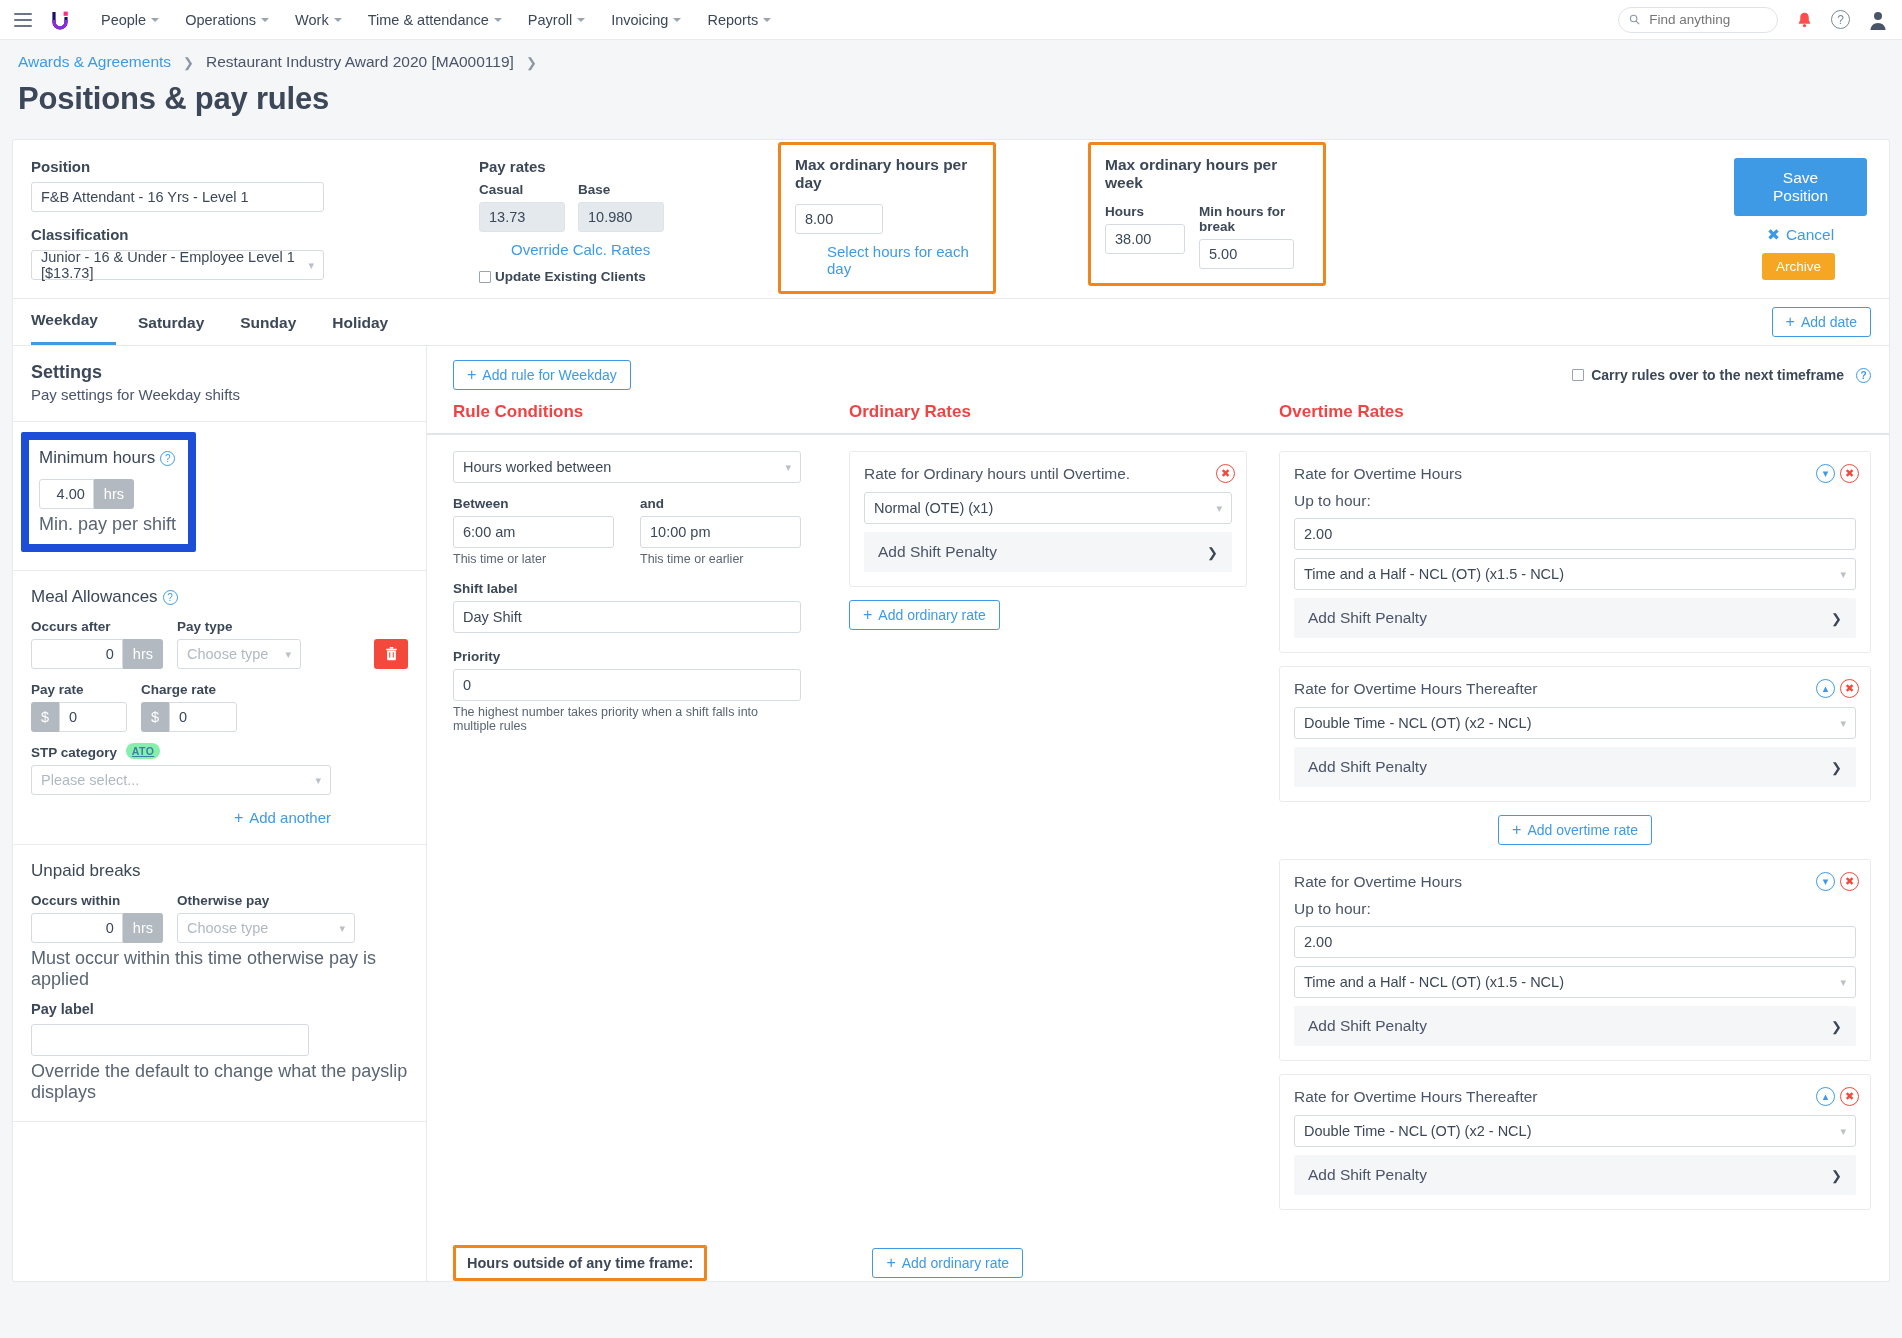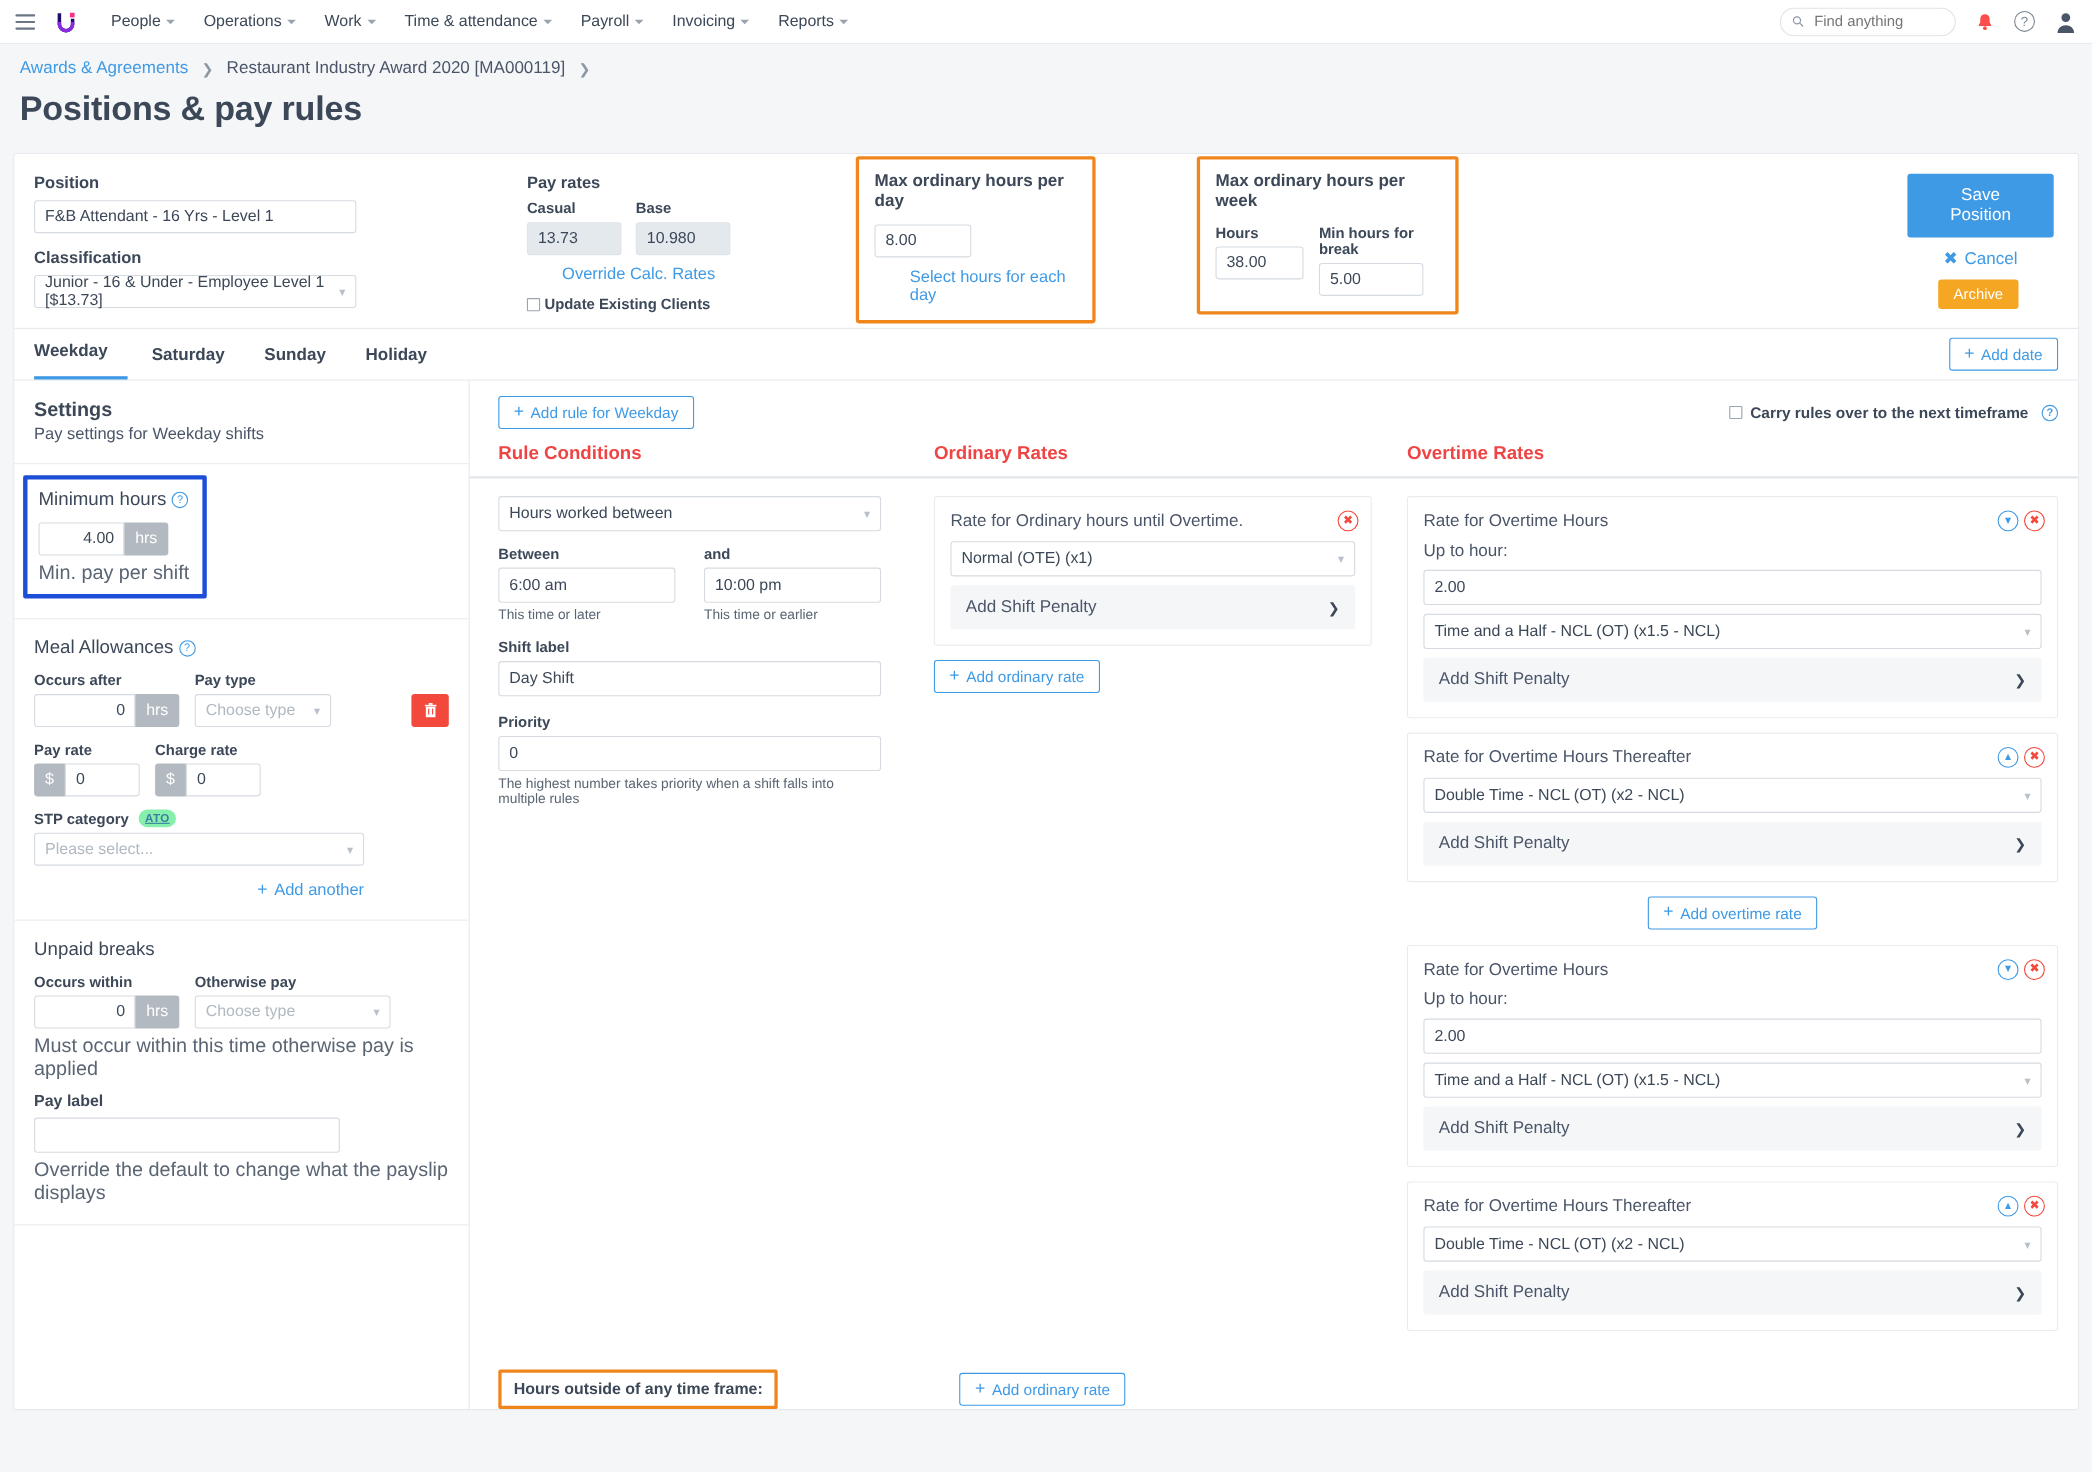--- a/index.html
+++ b/index.html
@@ -101,30 +101,30 @@
   .rules-col { flex:1; }
 
   .sblock { padding:16px 18px 18px 18px; border-bottom:1px solid #e9ecef; }
   .sh { font-size:18px; font-weight:bold; color:#3c4858; margin:0 0 3px 0;}
   .ssub { font-size:15px; color:#4a5568; }
   .qi { width:15px;height:15px;border:1.4px solid #3f9ae5;border-radius:50%;
     display:inline-flex;align-items:center;justify-content:center;font-size:10px;color:#3f9ae5;
     cursor:pointer; vertical-align:2px; margin-left:5px;}
   .hdr-with-help { font-size:17px; color:#3c4858; display:flex; align-items:center; }
 
-  .suffix-group { display:flex; width:118px; }
+  .suffix-group { display:flex; width:95px; }
   .suffix-group .inp { border-top-right-radius:0; border-bottom-right-radius:0; text-align:right; padding-right:8px;}
   .suffix { background:#b3b9c0; color:#fff; font-size:14.5px; padding:0 10px; height:30px;
     display:flex; align-items:center; border-radius:0 3px 3px 0;}
   .prefix { background:#b3b9c0; color:#fff; font-size:14.5px; padding:0 10px; height:30px;
     display:flex; align-items:center; border-radius:3px 0 0 3px;}
   .prefix-group { display:flex; width:96px; }
   .prefix-group .inp { border-top-left-radius:0; border-bottom-left-radius:0; }
   .hint { font-size:18px; color:#5a6573; margin-top:5px; }
-  .minhours-hl { display:inline-block; border:4px solid #1d4ed8; padding:8px 12px 9px 10px; border-radius:2px;
+  .minhours-hl { display:inline-block; border:8px solid #1d4ed8; padding:8px 12px 9px 10px; border-radius:2px;
     margin:-6px 0 0 -10px; }
 
   .row2 { display:flex; gap:14px; align-items:flex-end; }
   .trash { width:34px;height:30px;background:#f2493c;border-radius:3px;color:#fff;
     display:flex;align-items:center;justify-content:center;cursor:pointer;font-size:15px;}
   .ato { background:#86efac; color:#3c7fa5; font-size:10.5px; font-weight:bold; border-radius:9px;
     padding:2px 6px; margin-left:5px; letter-spacing:0.4px; vertical-align:2px;text-decoration:underline;}
   .addanother { color:#3f9ae5; font-size:15px; display:flex; align-items:center; gap:6px;
     justify-content:flex-end; cursor:pointer; margin-top:14px;}
 

